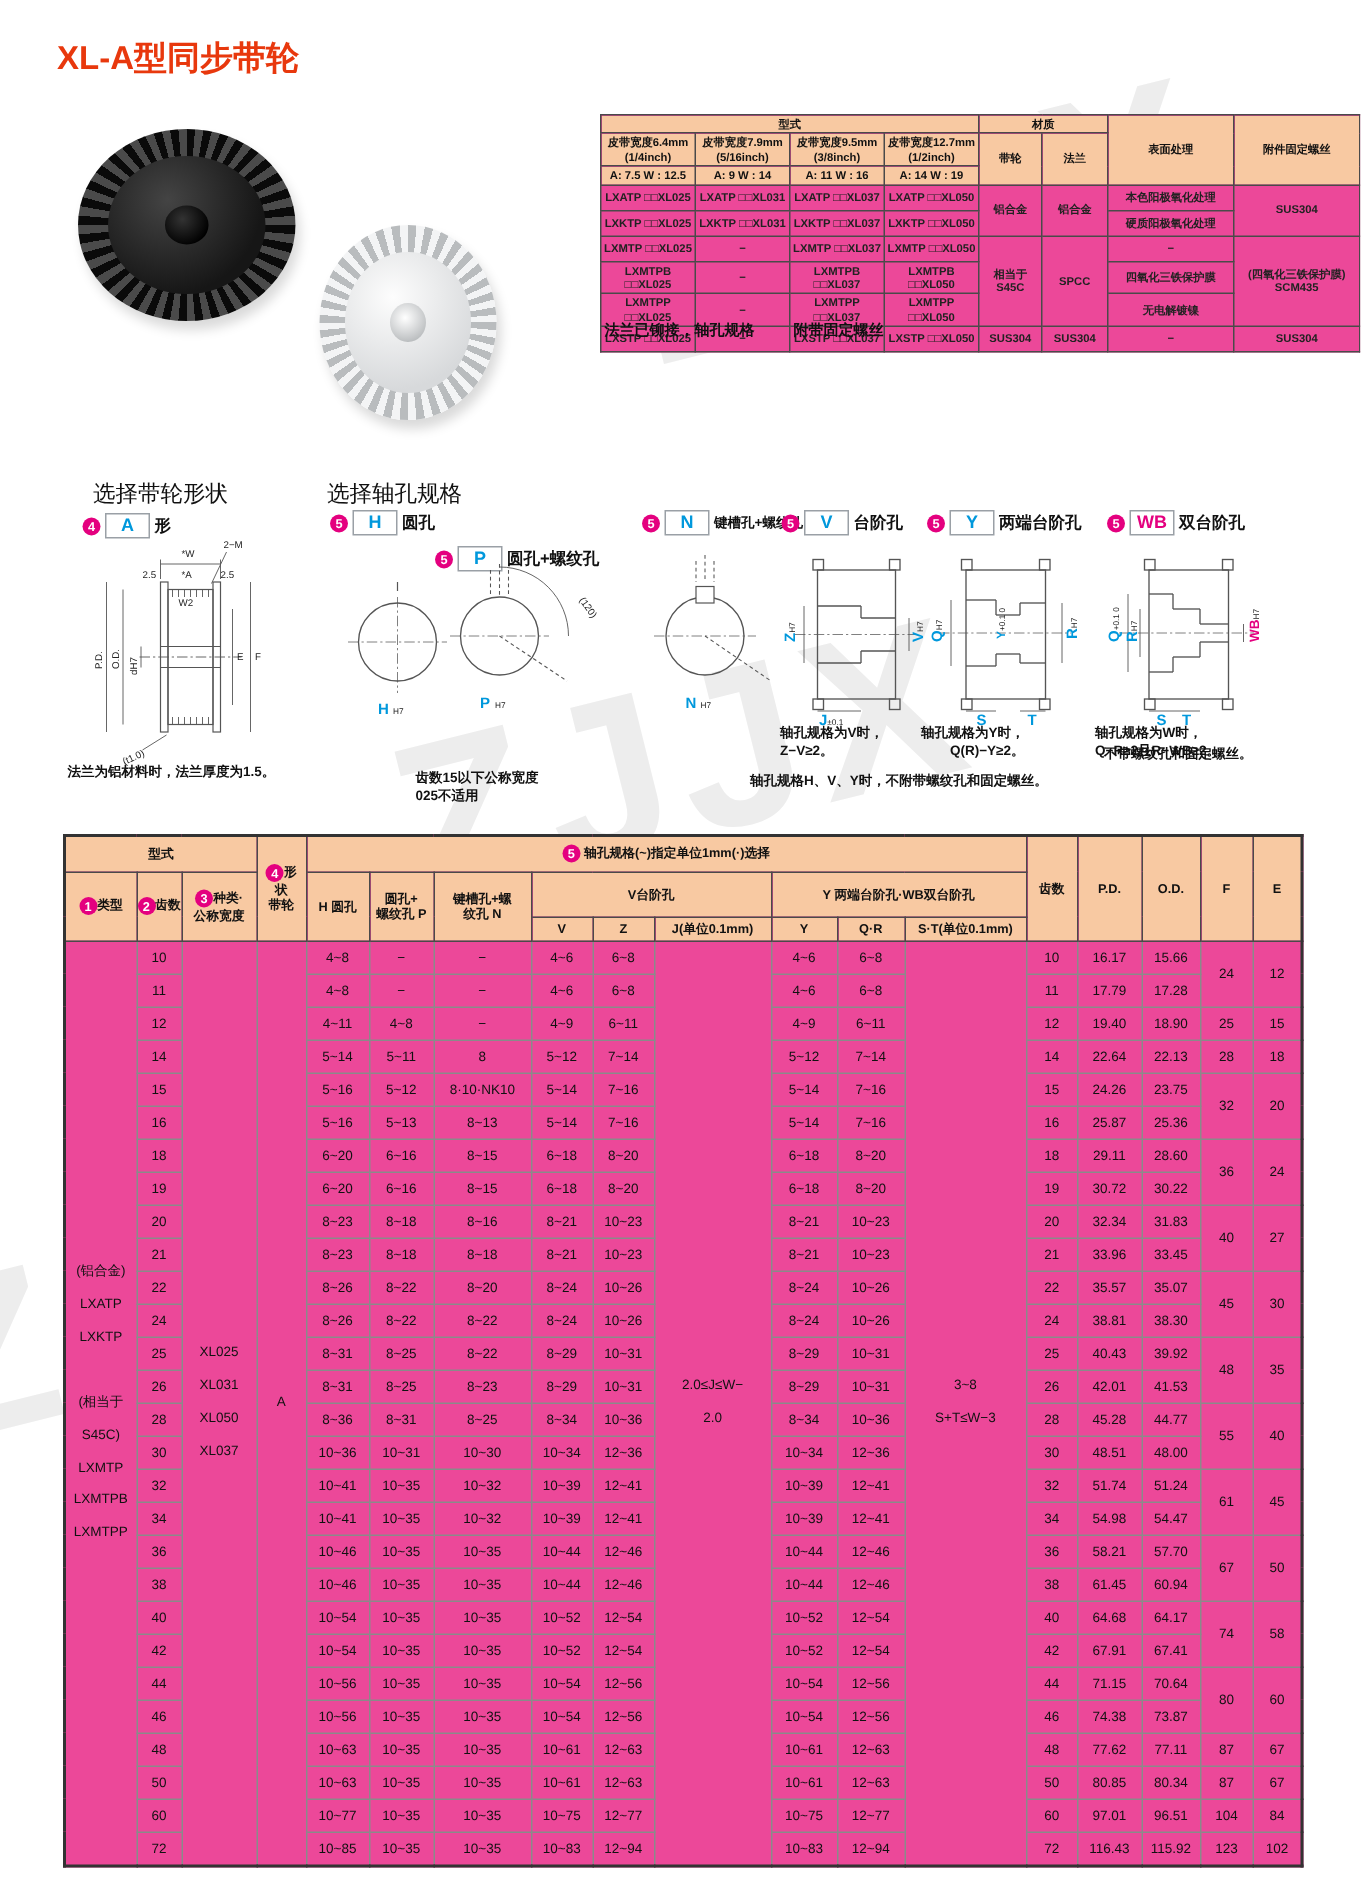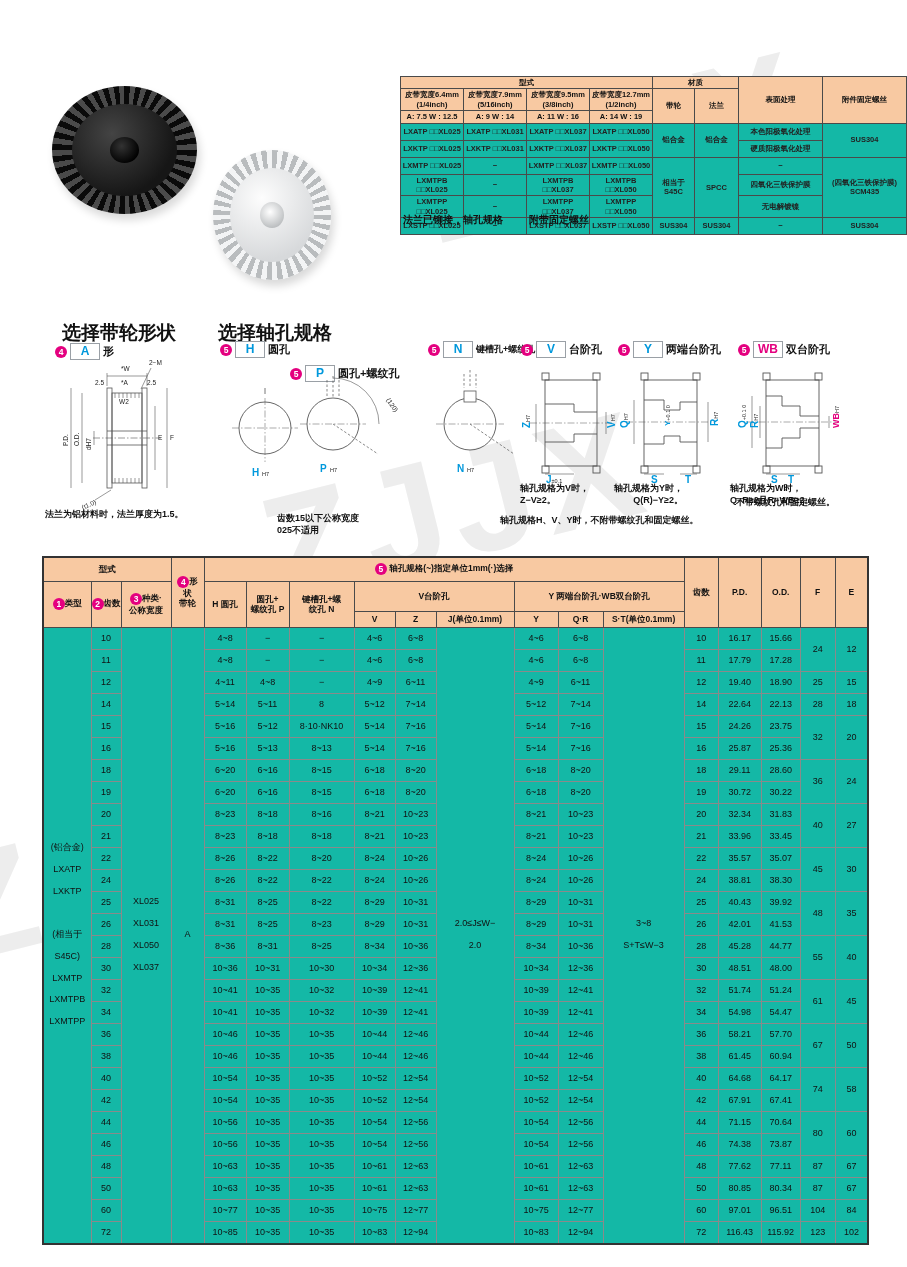--- a/index.html
+++ b/index.html
@@ -15,30 +15,30 @@
   .pulley .hole{position:absolute;inset:40%;border-radius:50%;}
   #pulley-black{left:52px;top:86px;width:145px;height:128px;}
   #pulley-black .rim{background:repeating-conic-gradient(#0a0a0a 0deg 5deg,#4a4a4a 5deg 10deg);}
   #pulley-black .face{background:radial-gradient(circle at 38% 32%,#444,#161616 70%);}
   #pulley-black .hole{background:radial-gradient(circle at 40% 35%,#333,#000 75%);}
   #pulley-white{left:213px;top:150px;width:118px;height:130px;}
   #pulley-white .rim{background:repeating-conic-gradient(#b9bcbe 0deg 5deg,#f3f4f5 5deg 10deg);}
   #pulley-white .face{background:radial-gradient(circle at 38% 32%,#fdfdfd,#d7d9db 75%);}
   #pulley-white .hole{background:radial-gradient(circle at 42% 38%,#fff,#b7babc 80%);}
   
-  table{border-collapse:collapse;table-layout:fixed;background:#14b8a6;padding-left:37px;}
+  table{border-collapse:collapse;table-layout:fixed;background:#ec4899;padding-left:37px;}
   th,td{overflow:hidden;}
   #spec-table{left:400px;top:76px;width:506px;}
   #spec-table th,#spec-table td{border:1px solid #4a4a4a;font-size:7.5px;line-height:1.25;text-align:center;padding:1px 0;white-space:pre-line;}
   #spec-table th{background:#f8c9a2;font-weight:bold;}
   #spec-table td{height:14px;font-weight:bold;color:#222;}
   #spec-note{left:403px;top:213px;font-size:10px;font-weight:bold;}
   #spec-note .gap{display:inline-block;width:26px;}
   
-  .sec-title{font-size:19px;font-weight:bold;text-align:center;}
+  .sec-title{font-size:15px;font-weight:normal;text-align:center;}
   .badge{display:inline-block;width:12px;height:12px;border-radius:50%;background:#e4007f;color:#fff;font-size:8.5px;font-weight:bold;text-align:center;line-height:12px;vertical-align:middle;}
   .lbox{display:inline-block;min-width:24px;height:15px;border:1px solid #9aa0a6;background:#fff;color:#0098dc;font-size:12px;font-weight:bold;text-align:center;line-height:15px;vertical-align:middle;margin:0 3px;padding:0 2px;}
   .lbox.pk{color:#e4007f;}
   .sel-label{font-size:11px;font-weight:bold;vertical-align:middle;}
   .note{font-size:9px;font-weight:bold;white-space:pre-line;line-height:1.35;}
   .note.sm{font-size:7.5px;}
   svg{overflow:visible;}
   svg text{font-family:"Liberation Sans","DejaVu Sans",sans-serif;}
   .dim{font-size:6.5px;fill:#222;}
   .bl{fill:#0098dc;font-weight:bold;font-size:10px;}
@@ -54,20 +54,21 @@
 </style>
 </head>
 <body>
 
 <div id="page">
   <div class="wm" style="left:420px;top:60px;">ZJJX</div>
   <div class="wm" style="left:260px;top:420px;">ZJJX</div>
   <div class="wm" style="left:-60px;top:780px;">ZJJX</div>
   <div class="wm" style="left:480px;top:1020px;">ZJJX</div>
 
+  <div class="abs" id="title">XL-A型同步带轮</div>
 
   <div class="abs pulley" id="pulley-black">
     <div class="rim"></div>
     <div class="face"></div>
     <div class="hole"></div>
   </div>
   <div class="abs pulley" id="pulley-white">
     <div class="rim"></div>
     <div class="face"></div>
     <div class="hole"></div>

